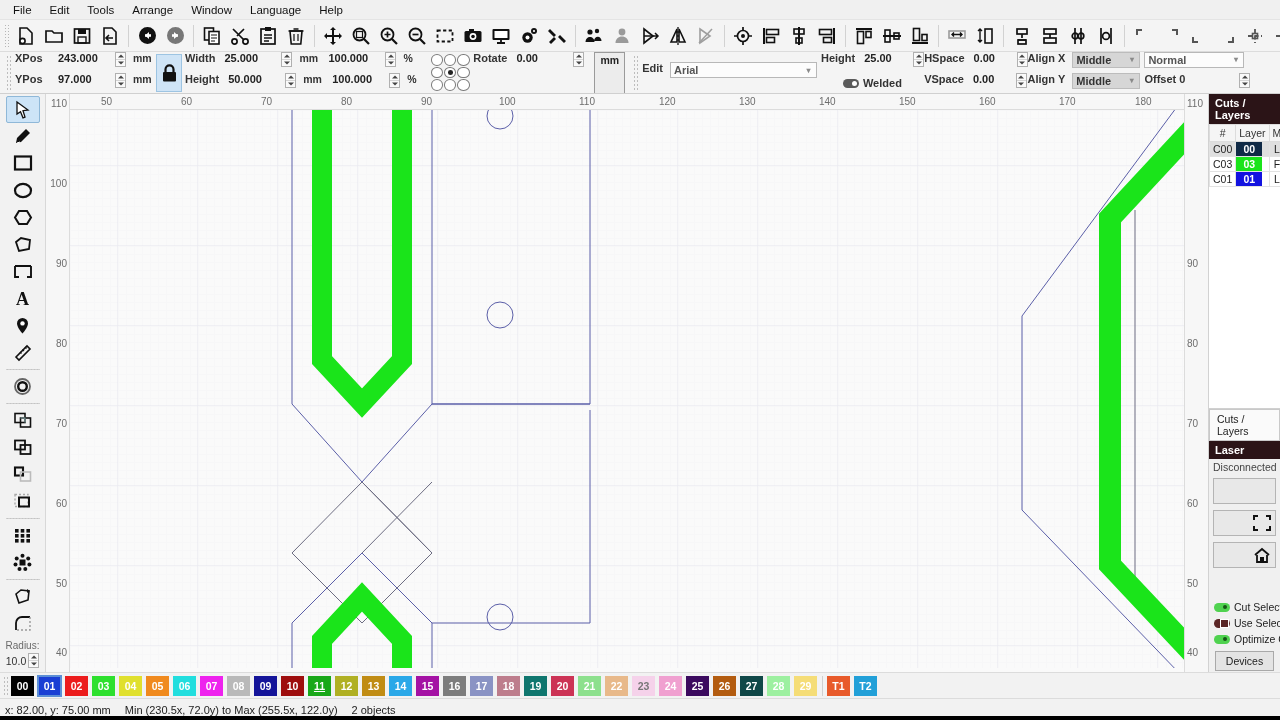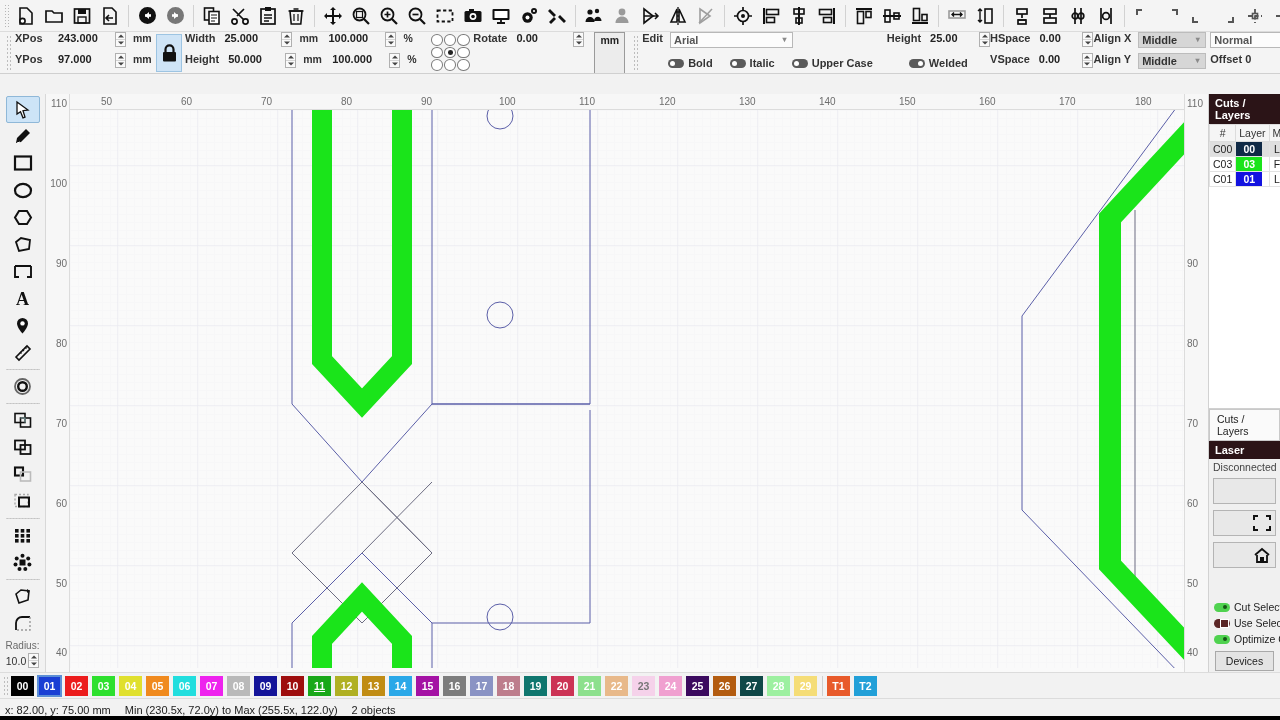--- a/index.html
+++ b/index.html
@@ -197,20 +197,29 @@
     border-top:1px solid #dcdcdc;display:flex;align-items:center;
     padding-left:5px;font-size:11px;color:#1d1d1d;gap:14px;
   }
   .blackbar{position:absolute;left:0;right:0;bottom:0;height:4px;background:#000;}
 </style>
 </head>
 <body>
 
 <div id="app">
 
+  <div class="menubar">
+    <div class="mi">File</div>
+    <div class="mi">Edit</div>
+    <div class="mi">Tools</div>
+    <div class="mi">Arrange</div>
+    <div class="mi">Window</div>
+    <div class="mi">Language</div>
+    <div class="mi">Help</div>
+  </div>
 
   <div class="toolbar">
     <div class="grip"></div>
 
     <div class="tbtn">
         <svg width="20" height="20" viewBox="0 0 20 20">
           <path d="M4 2h7l5 5v11H4z" fill="none" stroke="#111" stroke-width="1.6"></path>
           <circle cx="6.5" cy="15" r="2.6" fill="#fff" stroke="#111" stroke-width="1.6"></circle>
         </svg>
       </div>
@@ -582,37 +591,23 @@
           <i></i>
         </span>
       <span class="mmbox">mm</span>
     </div>
 
     <div class="vdots" style="margin-left:8px;"></div>
 
     <div class="pb-col">
       <div class="pb-row">
         <span class="lbl">Edit</span>
-        <span class="combo" style="width:123px;">
+        <span class="combo" style="width:147px;">
           <span class="cv">Arial</span>
           <span class="car">▾</span>
-        </span>
-      </div>
-      <div class="pb-row" style="padding-left:26px;">
-        <span class="tgwrap">
-          <span class="toggle"></span>
-          <span class="lbl">Bold</span>
-        </span>
-        <span class="tgwrap">
-          <span class="toggle"></span>
-          <span class="lbl">Italic</span>
-        </span>
-        <span class="tgwrap">
-          <span class="toggle"></span>
-          <span class="lbl">Upper Case</span>
         </span>
       </div>
     </div>
 
     <div class="pb-col" style="margin-left:4px;">
       <div class="pb-row">
         <span class="lbl">Height</span>
         <span class="val" style="width:44px;">25.00</span>
         <span class="spin">
             <i></i>

